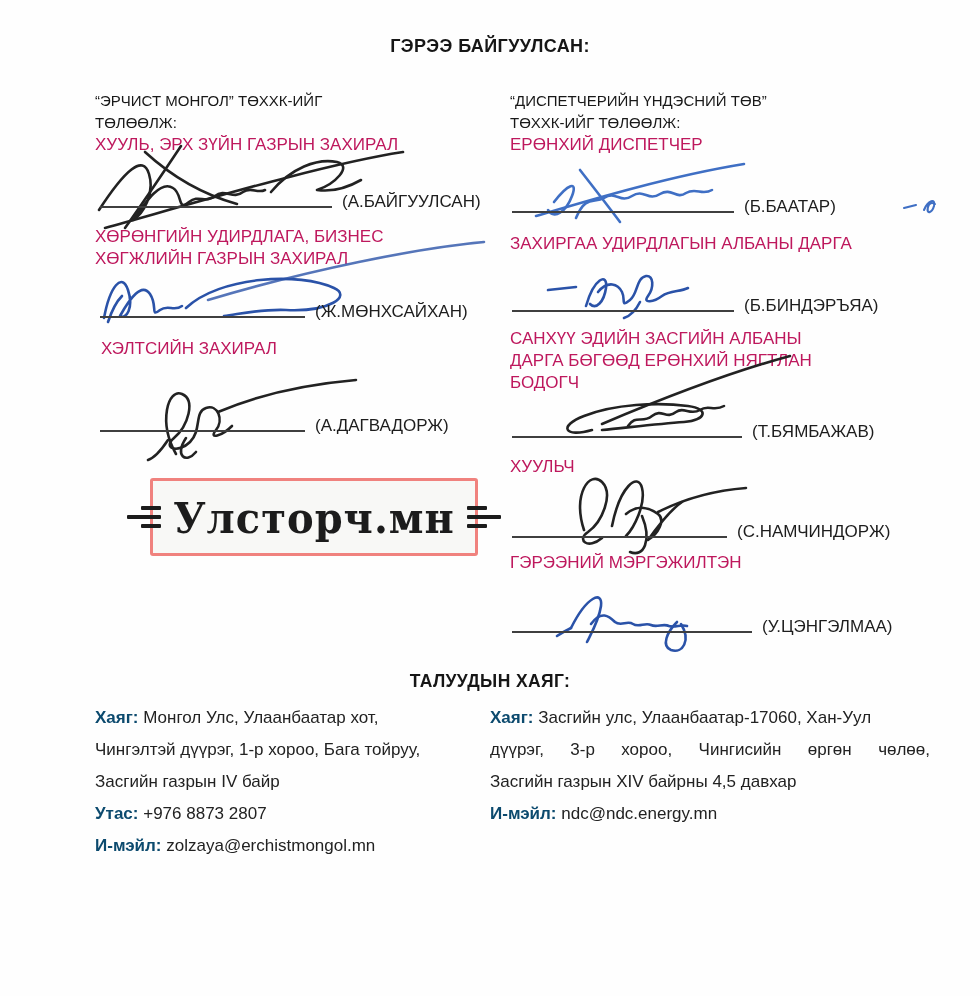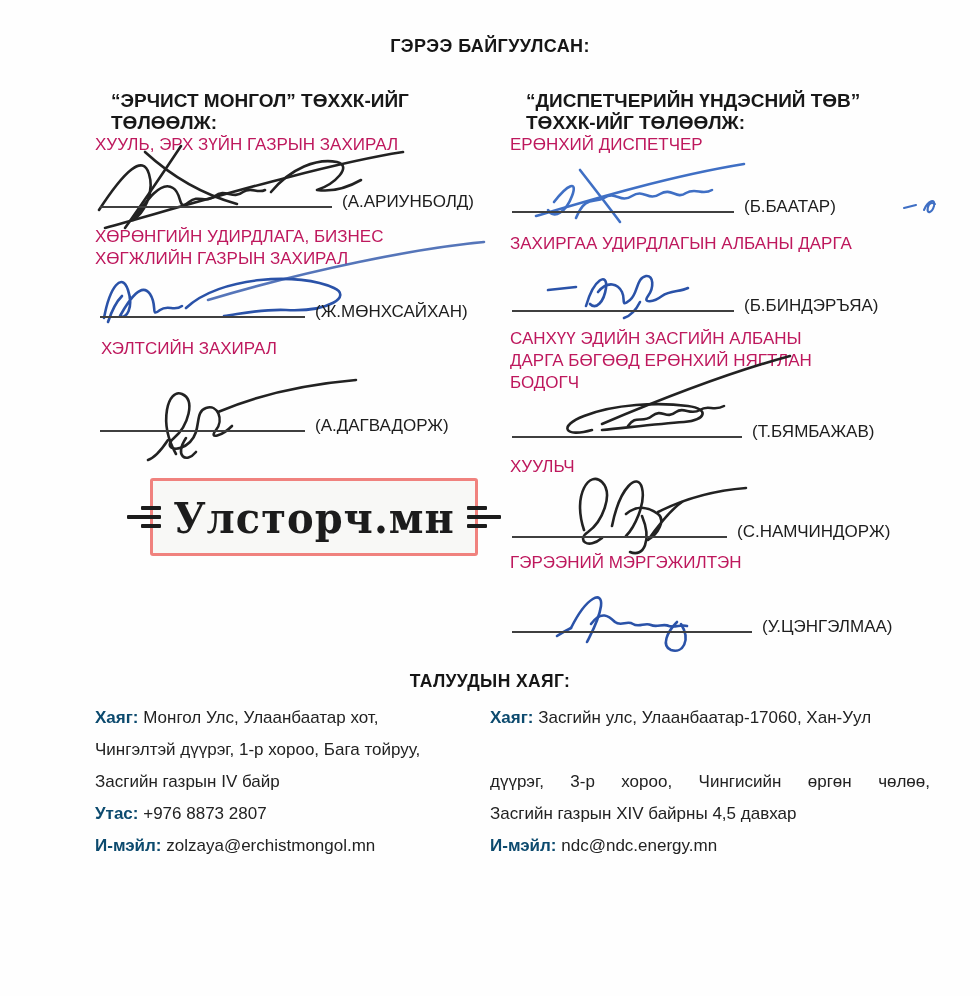--- a/index.html
+++ b/index.html
@@ -5,21 +5,21 @@
   html,body{margin:0;padding:0;background:#ffffff;}
   .page{
     position:relative;width:980px;height:996px;background:#fefefe;
     font-family:"Liberation Sans","DejaVu Sans",sans-serif;color:#1d1d1d;
     overflow:hidden;
   }
   .section-title{
     position:absolute;left:0;width:980px;text-align:center;
     font-size:18px;font-weight:bold;letter-spacing:.4px;color:#161616;
   }
-  .party-header{position:absolute;font-size:19px;font-weight:bold;line-height:22px;color:#181818;margin-left:16px;}
+  .party-header{position:absolute;font-size:15px;font-weight:normal;line-height:22px;color:#181818;}
   .role{position:absolute;font-size:17px;line-height:22px;color:#be185d;}
   .sig-line{position:absolute;height:1.6px;background:#3f3f3f;}
   .sig-name{position:absolute;font-size:17px;color:#1d1d1d;white-space:nowrap;}
   .sig{position:absolute;overflow:visible;}
   .sig path{fill:none;stroke-width:2.6;stroke-linecap:round;stroke-linejoin:round;}
   .sig.thin path{stroke-width:2.1;}
   
   .stamp{
     position:absolute;display:flex;align-items:center;justify-content:center;gap:12px;
     box-sizing:border-box;border-radius:3px;
@@ -32,21 +32,21 @@
   .wing{display:flex;flex-direction:column;gap:5px;}
   .wing i{display:block;height:4px;border-radius:1px;}
   .wing.left{align-items:flex-end;}
   .wing.right{align-items:flex-start;}
   .wing .b1{width:20px;}
   .wing .b2{width:34px;}
   .wing .b3{width:20px;}
   
   .addr{position:absolute;font-size:17px;line-height:32px;color:#222;}
   .addr b{color:#0c4a6e;}
-  .addr .stretch{text-align:justify;text-align-last:justify;margin-top:32px;}
+  .addr .stretch{text-align:justify;text-align-last:justify;}
 </style>
 </head>
 <body>
 
 <div class="page">
 
   <div class="section-title" style="top:36px">ГЭРЭЭ БАЙГУУЛСАН:</div>
 
   <div class="party-header" style="left:95px;top:90px;width:400px">
     <div>“ЭРЧИСТ МОНГОЛ” ТӨХХК-ИЙГ</div>
@@ -59,21 +59,21 @@
   <svg class="sig" style="left:85px;top:140px" width="330" height="95" viewBox="0 0 330 95">
     <g stroke="#222222">
       <path d="M20,88 C120,60 240,24 318,12"></path>
       <path d="M14,70 C40,30 58,14 64,34 C70,54 58,74 48,80 C62,60 76,40 88,48 C98,54 92,72 104,62 C114,54 120,64 130,56 C140,48 148,60 158,52 C166,46 172,54 180,50"></path>
       <path d="M96,6 C80,30 60,60 40,88"></path>
       <path d="M186,52 C206,28 232,18 252,22 C268,26 250,44 232,50 C246,52 262,48 276,40"></path>
       <path d="M60,12 C84,34 116,54 152,64"></path>
     </g>
   </svg>
   <div class="sig-line" style="left:100px;top:206px;width:232px"></div>
-  <span class="sig-name" style="left:342px;top:192px">(А.АРИУНБОЛД)</span>
+  <span class="sig-name" style="left:342px;top:192px">(А.БАЙГУУЛСАН)</span>
 
   <div class="role" style="left:95px;top:226px;width:420px">
     <div>ХӨРӨНГИЙН УДИРДЛАГА, БИЗНЕС</div>
     <div>ХӨГЖЛИЙН ГАЗРЫН ЗАХИРАЛ</div>
   </div>
   <svg class="sig" style="left:88px;top:240px" width="400" height="85" viewBox="0 0 400 85">
     <g stroke="#2a52a8">
       <path d="M16,78 C22,46 34,32 40,50 C46,68 38,80 32,76 C42,58 54,42 62,54 C70,66 62,78 72,70 C80,64 86,72 94,66"></path>
       <path d="M98,68 C132,36 212,32 246,48 C264,56 242,72 198,70 C172,69 152,74 136,76"></path>
       <path d="M120,60 C220,30 330,8 396,2" stroke-width="1.8" opacity="0.8"></path>

